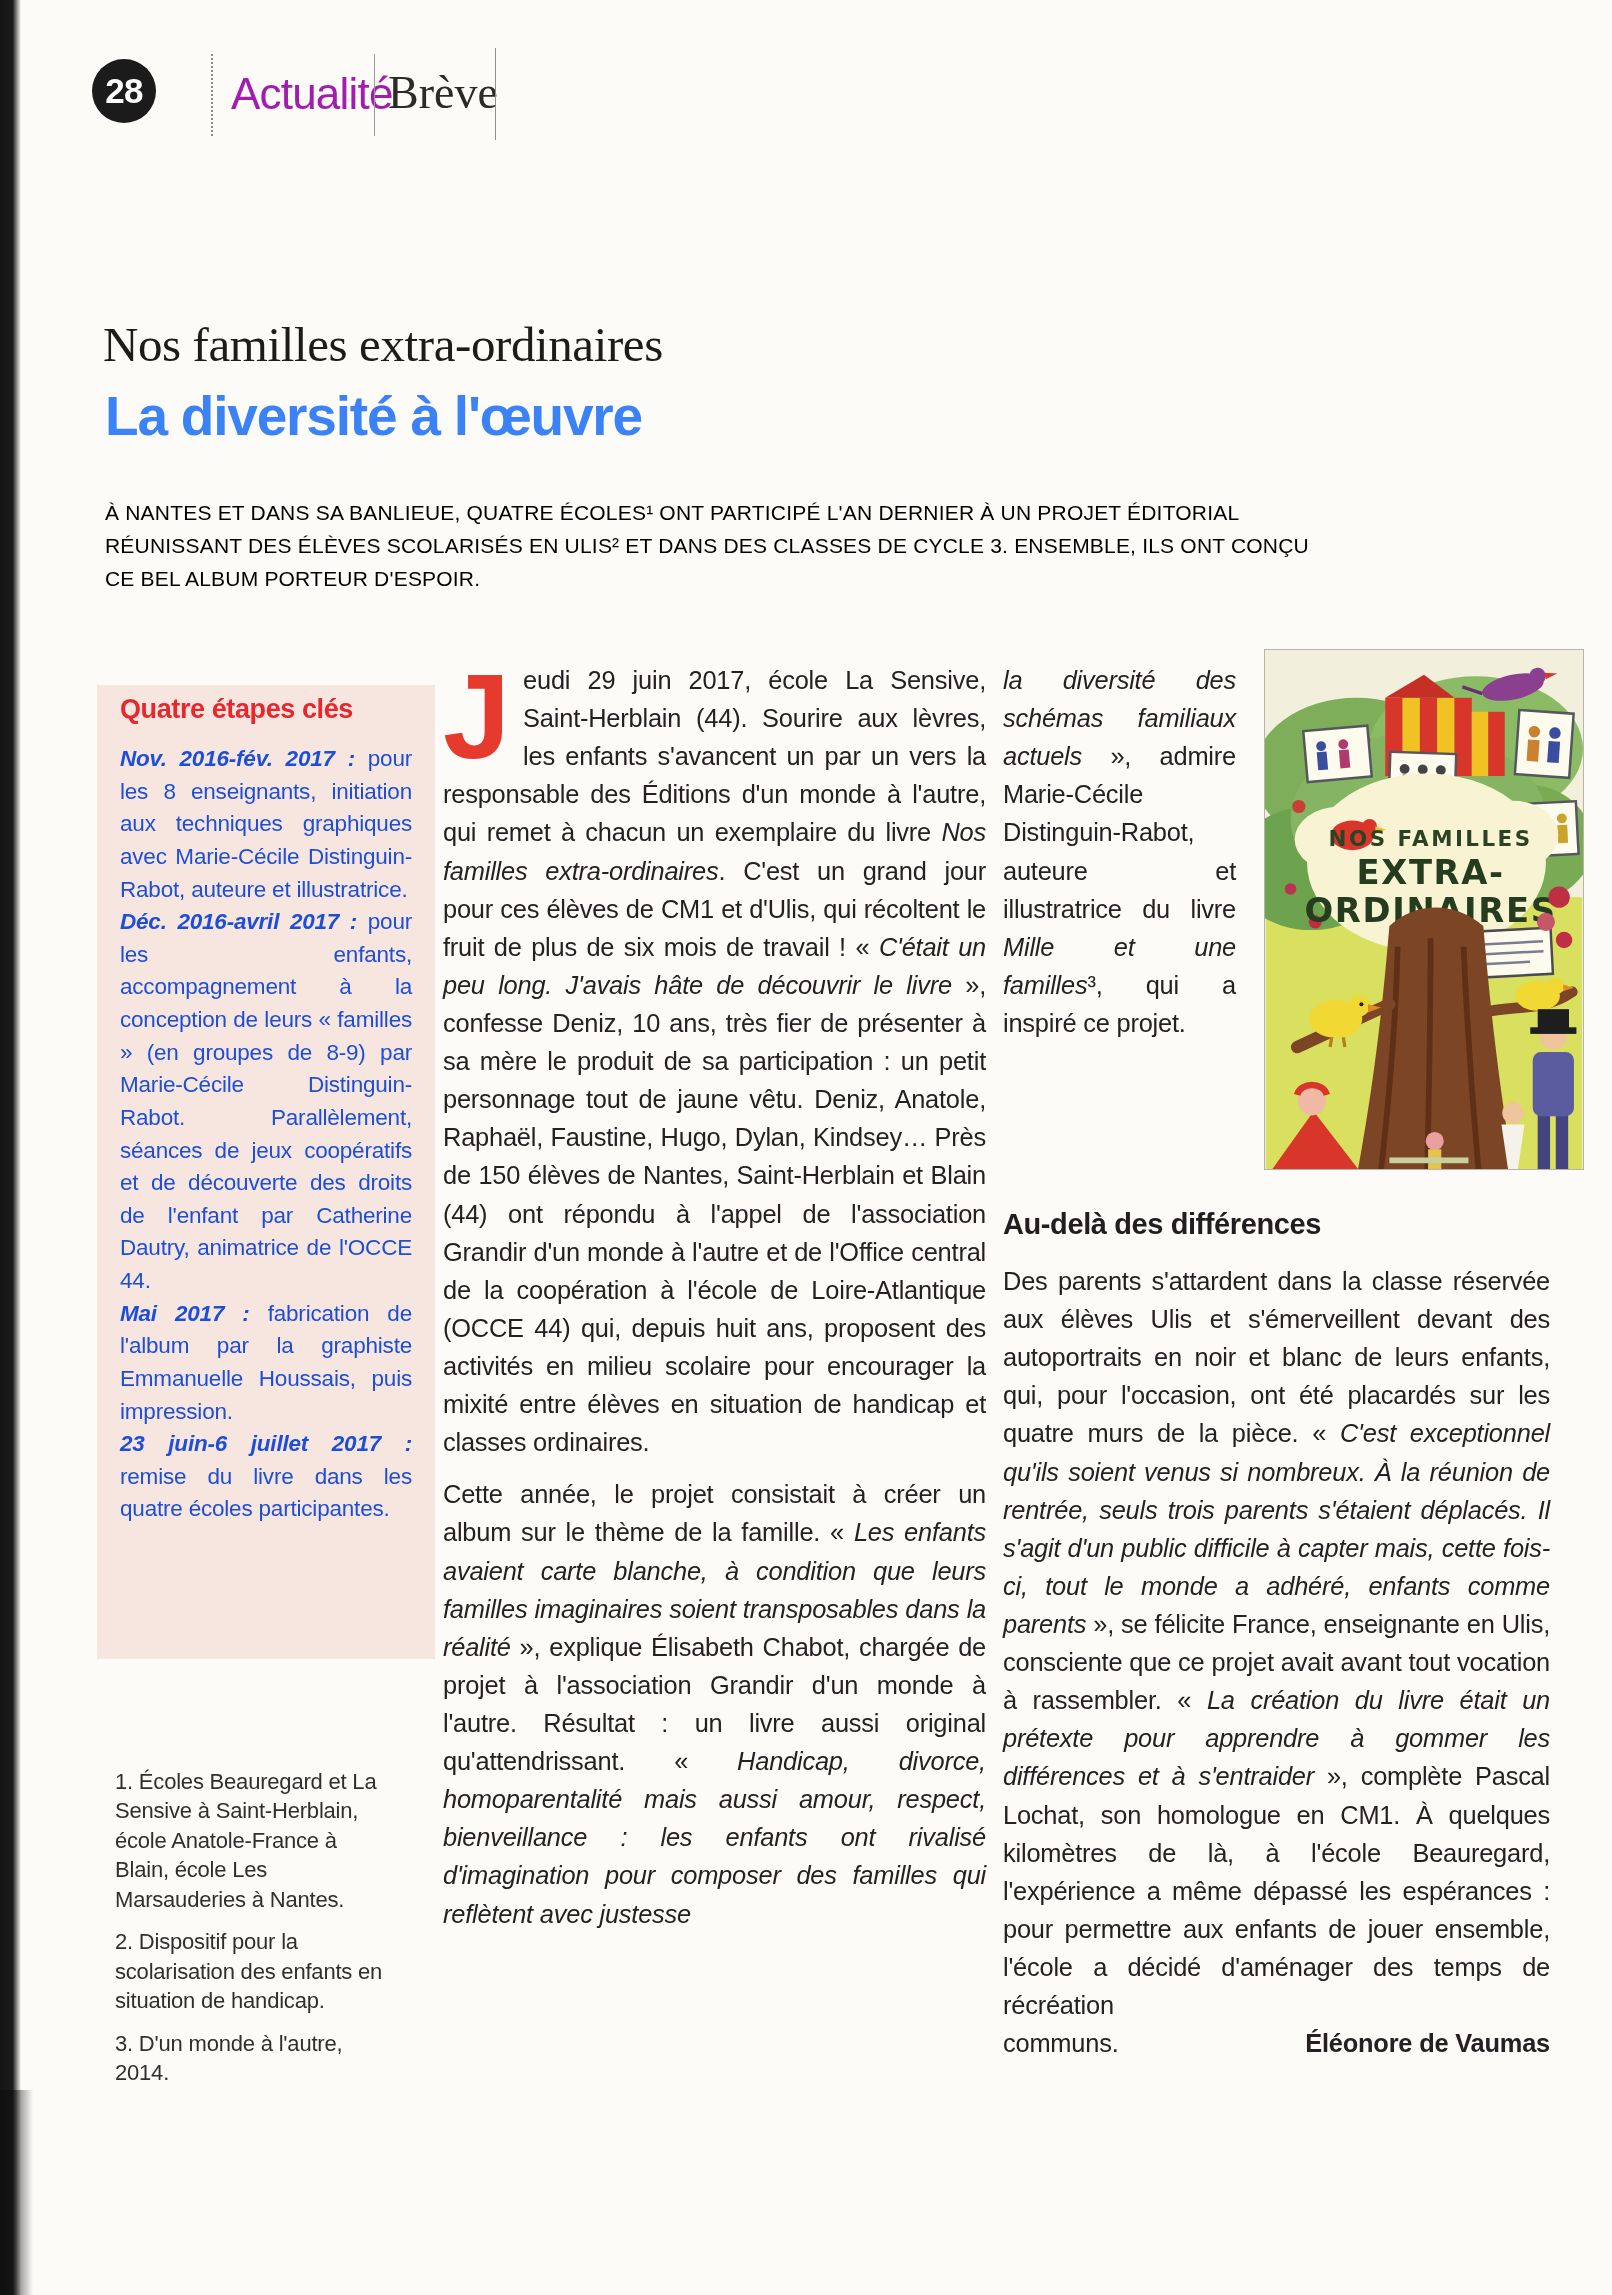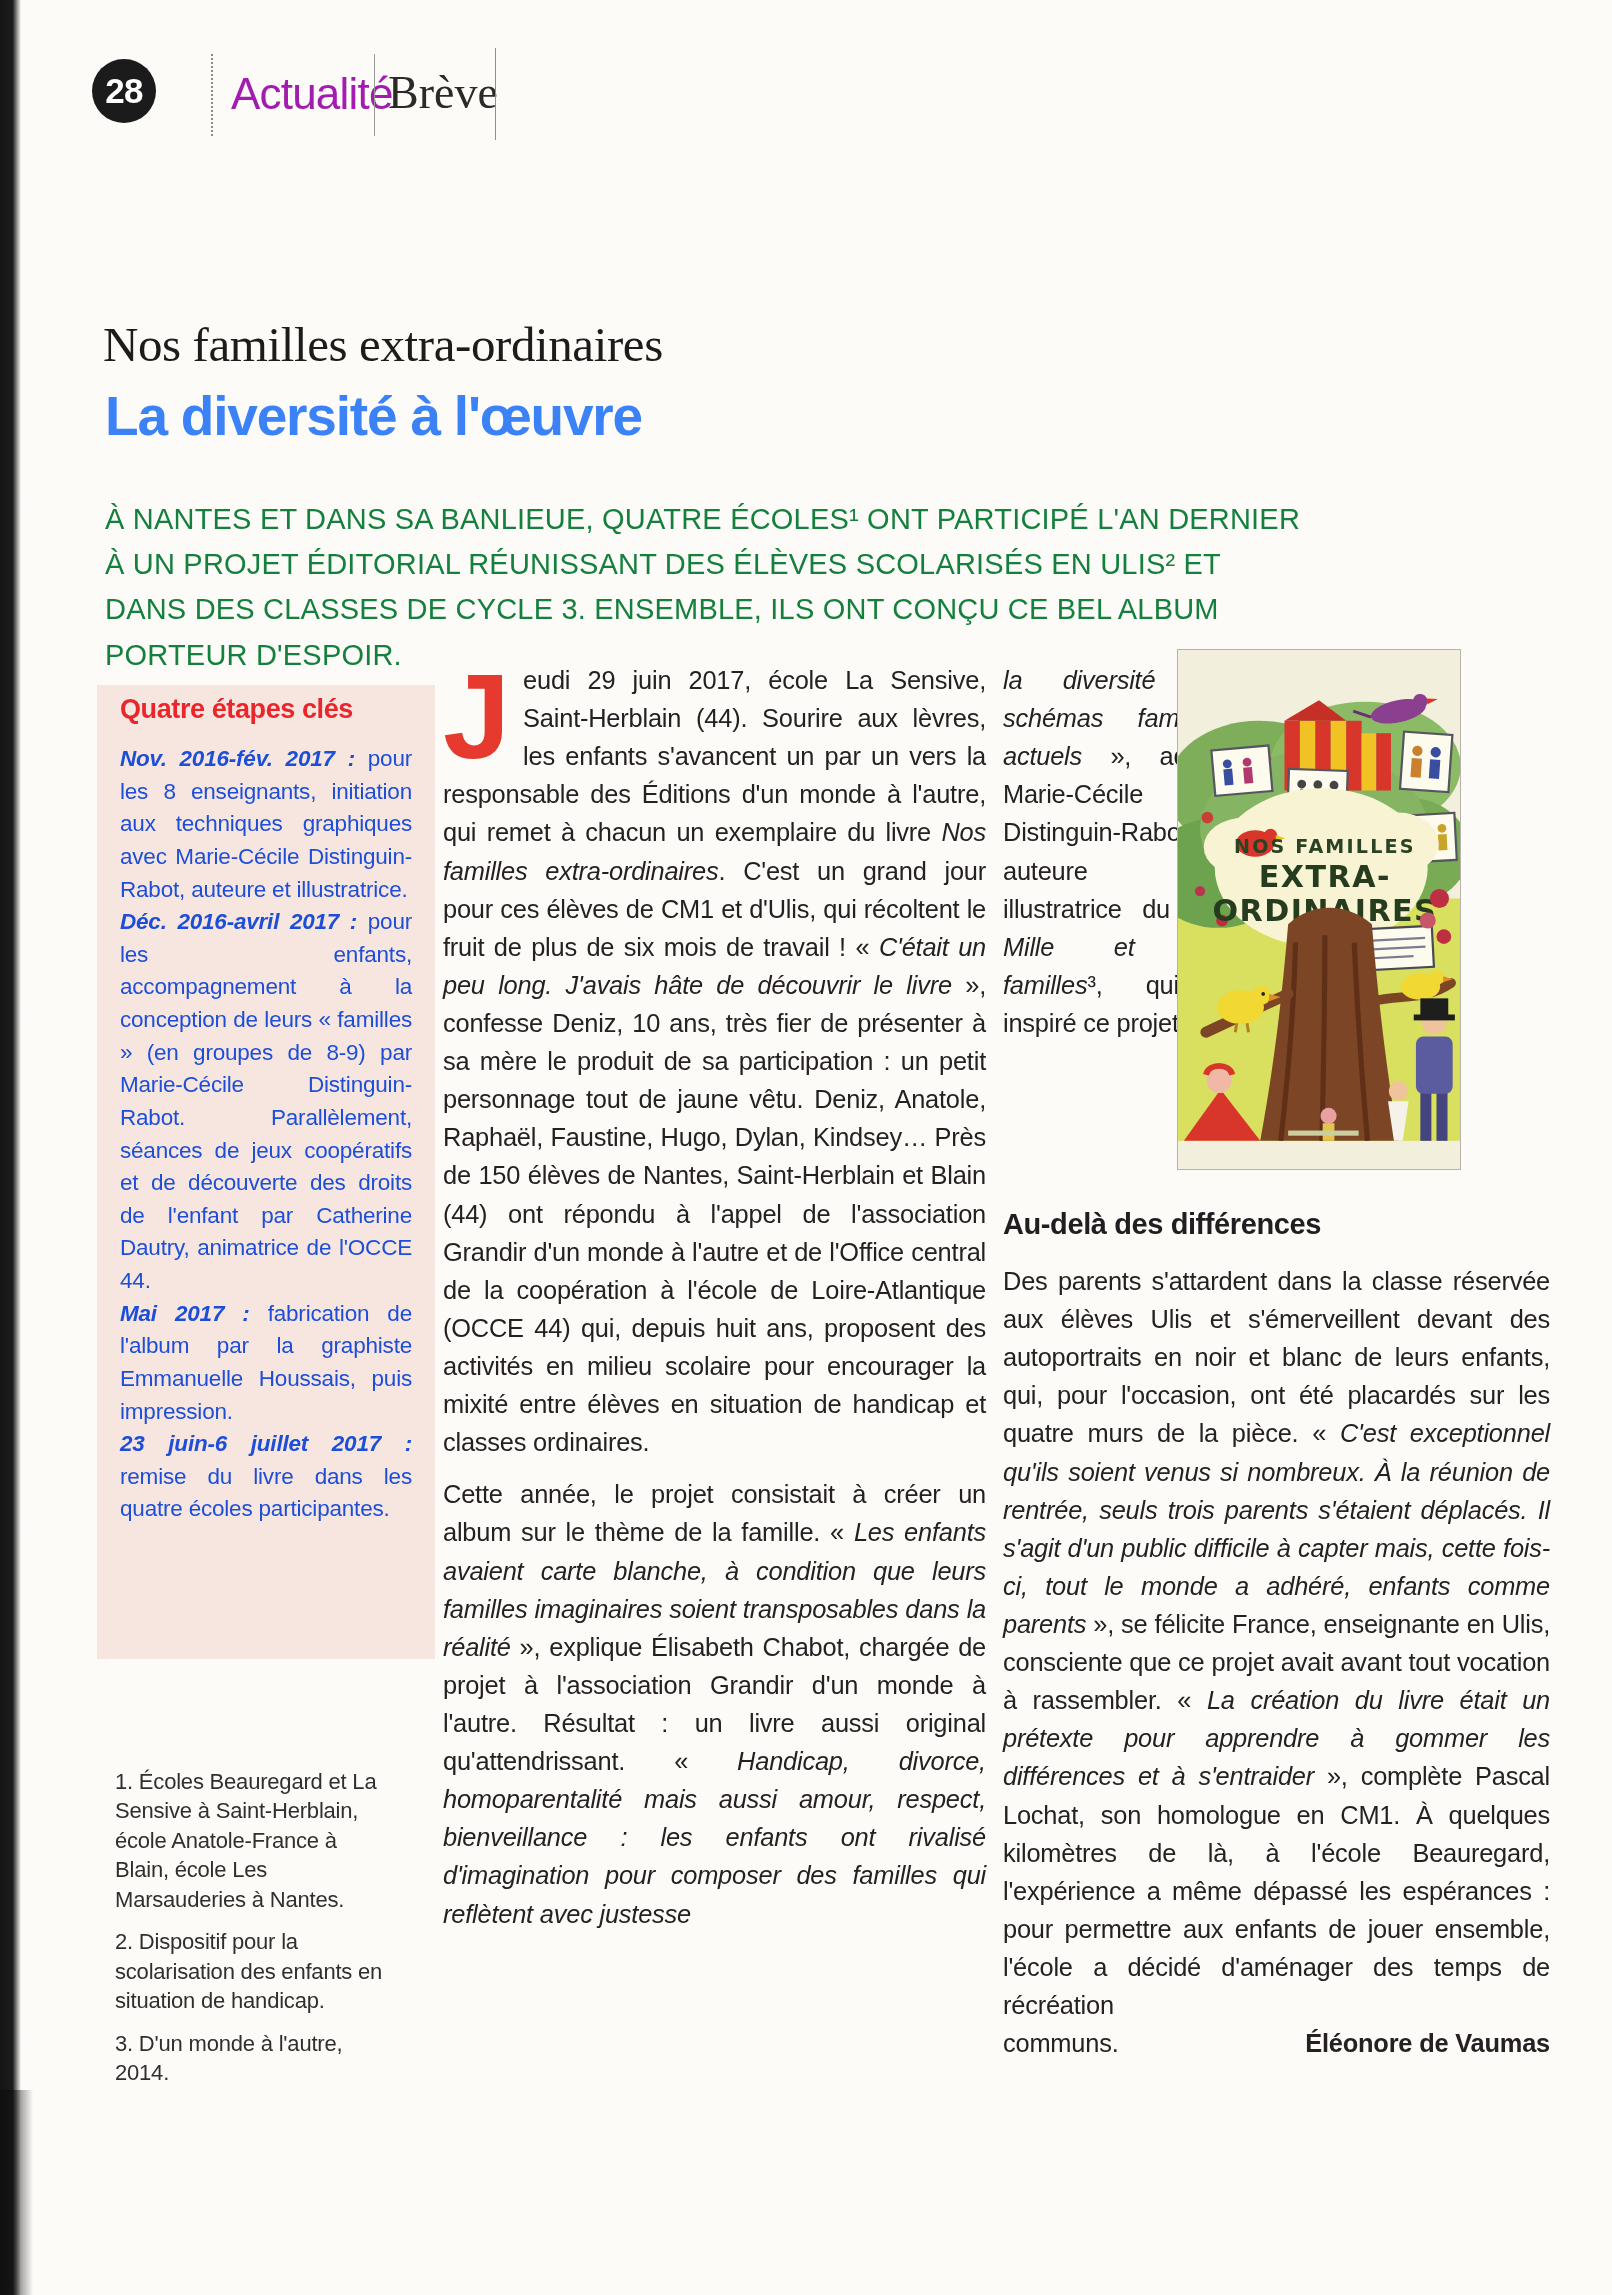--- a/index.html
+++ b/index.html
@@ -25,22 +25,22 @@
   .vline-1{position:absolute;left:374px;top:54px;height:82px;width:0;border-left:1.6px solid #9a9a9a;}
   .section-sublabel{position:absolute;left:388px;top:66px;font-size:46px;
     font-family:"Liberation Serif",serif;color:#2a2a28;text-align:center;}
   .vline-2{position:absolute;left:495px;top:48px;height:92px;width:0;border-left:1.6px solid #8f8f8f;}
 
   
   .kicker{position:absolute;left:103px;top:316px;font-family:"Liberation Serif",serif;
     font-size:49px;color:#1d1c1a;letter-spacing:-0.4px;}
   .page-title{position:absolute;left:105px;top:384px;font-size:55px;font-weight:bold;
     color:#3b82f6;letter-spacing:-1.2px;}
-  .lede{position:absolute;left:105px;top:497px;width:1205px;font-size:29px;line-height:1.56;
-    color:#15803d;letter-spacing:0.2px;}
+  .lede{position:absolute;left:105px;top:497px;width:1205px;font-size:21px;line-height:1.56;
+    color:#000000;letter-spacing:0.2px;}
 
   
   .sidebar{position:absolute;left:97px;top:685px;width:338px;height:974px;
     background:#f7e6df;box-sizing:border-box;padding:9px 23px;overflow:hidden;}
   .sidebar h3{margin:0 0 18px 0;font-size:27px;color:#e8262b;letter-spacing:-0.4px;}
   .sidebar p{margin:0;font-size:22.5px;line-height:1.45;text-align:justify;
     color:#1d4ed8;letter-spacing:-0.2px;hyphens:auto;}
 
   
   .footnotes{position:absolute;left:115px;top:1767px;width:275px;color:#2f2f2f;}
@@ -48,21 +48,21 @@
 
   
   .col{position:absolute;font-size:25.4px;line-height:1.5;text-align:justify;
     letter-spacing:-0.2px;color:#262023;hyphens:auto;}
   .col p{margin:0;}
   .col1{left:443px;top:661px;width:543px;}
   .col1 p + p{margin-top:14px;}
   .dropcap{float:left;color:#e63a2e;font-weight:bold;font-size:121px;line-height:0.78;
     margin:8.2px 13px 0 0;}
   .col2-narrow{left:1003px;top:661px;width:233px;}
-  .book{position:absolute;left:1177px;top:649px;width:284px;height:521px;
+  .book{position:absolute;left:1264px;top:649px;width:320px;height:521px;
     border:1.6px solid #b7b3aa;box-sizing:border-box;background:#f2efdd;}
   .book svg{display:block;width:100%;height:100%;}
   .subheading{position:absolute;left:1003px;top:1208px;font-size:29px;font-weight:bold;
     color:#211d20;letter-spacing:-0.4px;}
   .col2-wide{left:1003px;top:1262px;width:547px;}
   .lastline{display:flex;justify-content:space-between;align-items:baseline;}
   .author{font-weight:bold;}
 
   .seg-i{font-style:italic;}
   .seg-bi{font-weight:bold;font-style:italic;}

